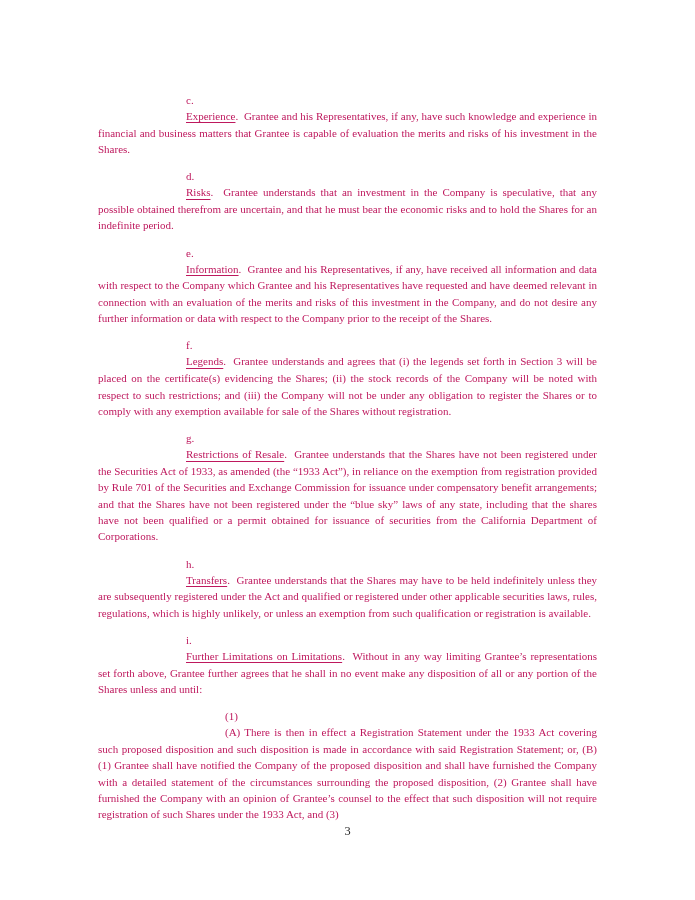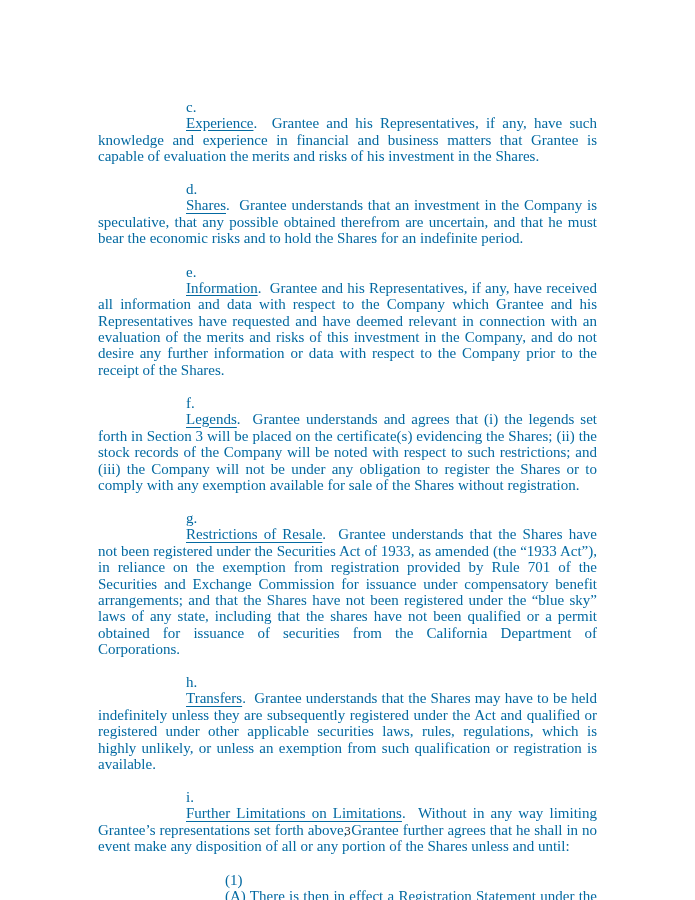--- a/index.html
+++ b/index.html
@@ -17,29 +17,29 @@
     font-family: "Liberation Serif", "DejaVu Serif", serif;
     color: #1c1c1c;
   }
   .body-area {
     position: absolute;
     left: 98px;
     top: 82px;
     width: 499px;
   }
   p.para {
-    margin: 17px 0 11px 0;
+    margin: 10px 0 11px 0;
     padding: 0;
-    font-size: 15px;
+    font-size: 11px;
     line-height: 16.35px;
     text-align: justify;
     text-justify: inter-word;
     -webkit-hyphens: none;
     hyphens: none;
-    color: #0369a1;
+    color: #be185d;
   }
   p.para:last-child {
     margin-bottom: 0;
   }
   
   .lbl {
     display: inline-block;
     width: 88px;      
     text-align: left;
     text-indent: 88px;
@@ -82,21 +82,21 @@
 
 <div class="page">
 
   <div class="body-area">
 
     <p class="para">
       <span class="lbl"><span>c.</span><span class="lbl-inner"></span></span><span class="hdg">Experience</span><span>.</span>&nbsp;&nbsp;<span class="after-hdg">Grantee and his Representatives, if any, have such knowledge and experience in financial and business matters that Grantee is capable of evaluation the merits and risks of his investment in the Shares.</span>
     </p>
 
     <p class="para">
-      <span class="lbl"><span>d.</span><span class="lbl-inner"></span></span><span class="hdg">Shares</span><span>.</span>&nbsp;&nbsp;<span class="after-hdg">Grantee understands that an investment in the Company is speculative, that any possible obtained therefrom are uncertain, and that he must bear the economic risks and to hold the Shares for an indefinite period.</span>
+      <span class="lbl"><span>d.</span><span class="lbl-inner"></span></span><span class="hdg">Risks</span><span>.</span>&nbsp;&nbsp;<span class="after-hdg">Grantee understands that an investment in the Company is speculative, that any possible obtained therefrom are uncertain, and that he must bear the economic risks and to hold the Shares for an indefinite period.</span>
     </p>
 
     <p class="para">
       <span class="lbl"><span>e.</span><span class="lbl-inner"></span></span><span class="hdg">Information</span><span>.</span>&nbsp;&nbsp;<span class="after-hdg">Grantee and his Representatives, if any, have received all information and data with respect to the Company which Grantee and his Representatives have requested and have deemed relevant in connection with an evaluation of the merits and risks of this investment in the Company, and do not desire any further information or data with respect to the Company prior to the receipt of the Shares.</span>
     </p>
 
     <p class="para">
       <span class="lbl"><span>f.</span><span class="lbl-inner"></span></span><span class="hdg">Legends</span><span>.</span>&nbsp;&nbsp;<span class="after-hdg">Grantee understands and agrees that (i) the legends set forth in Section 3 will be placed on the certificate(s) evidencing the Shares; (ii) the stock records of the Company will be noted with respect to such restrictions; and (iii) the Company will not be under any obligation to register the Shares or to comply with any exemption available for sale of the Shares without registration.</span>
     </p>
 

